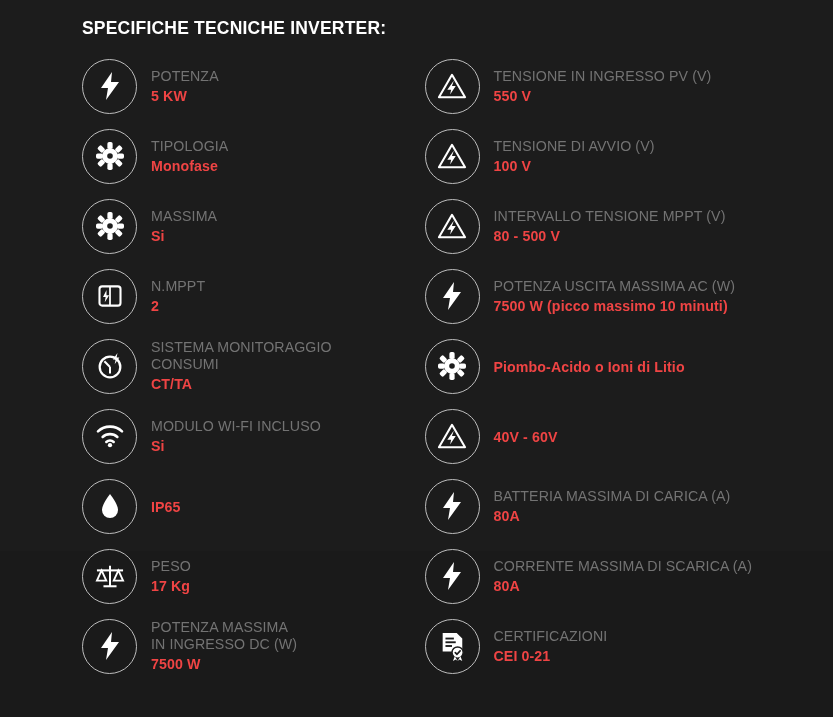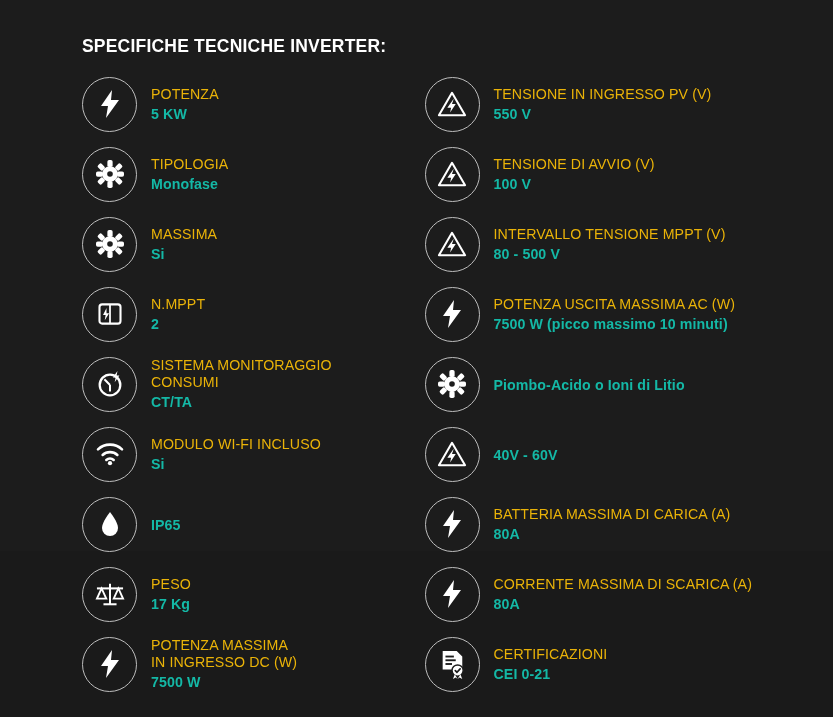--- a/index.html
+++ b/index.html
@@ -12,21 +12,21 @@
     height: 717px;
     overflow: hidden;
     font-family: "Liberation Sans", sans-serif;
     color: #ffffff;
   }
   .sheet {
     width: 833px;
     height: 551px;
     background: #1c1c1c;
     box-sizing: border-box;
-    padding: 30px 26px 10px 26px;
+    padding: 12px 26px 10px 26px;
     position: relative;
   }
   .title {
     font-size: 17.5px;
     font-weight: bold;
     letter-spacing: 0.2px;
     margin: 6px 0 12px 56px;
     color: #ffffff;
   }
   .columns {
@@ -58,28 +58,28 @@
     justify-content: center;
     box-sizing: border-box;
   }
   .icon-wrap svg { display: block; }
   .texts {
     margin-left: 14px;
     line-height: 1.18;
   }
   .spec-label {
     font-size: 14.2px;
-    color: #eab308;
+    color: #737373;
     font-weight: normal;
     letter-spacing: 0.1px;
     white-space: pre-line;
   }
   .spec-value {
     font-size: 14.2px;
-    color: #14b8a6;
+    color: #ef4444;
     font-weight: bold;
     margin-top: 3px;
     letter-spacing: 0.1px;
   }
 </style>
 </head>
 <body>
 
 <div class="sheet">
 

